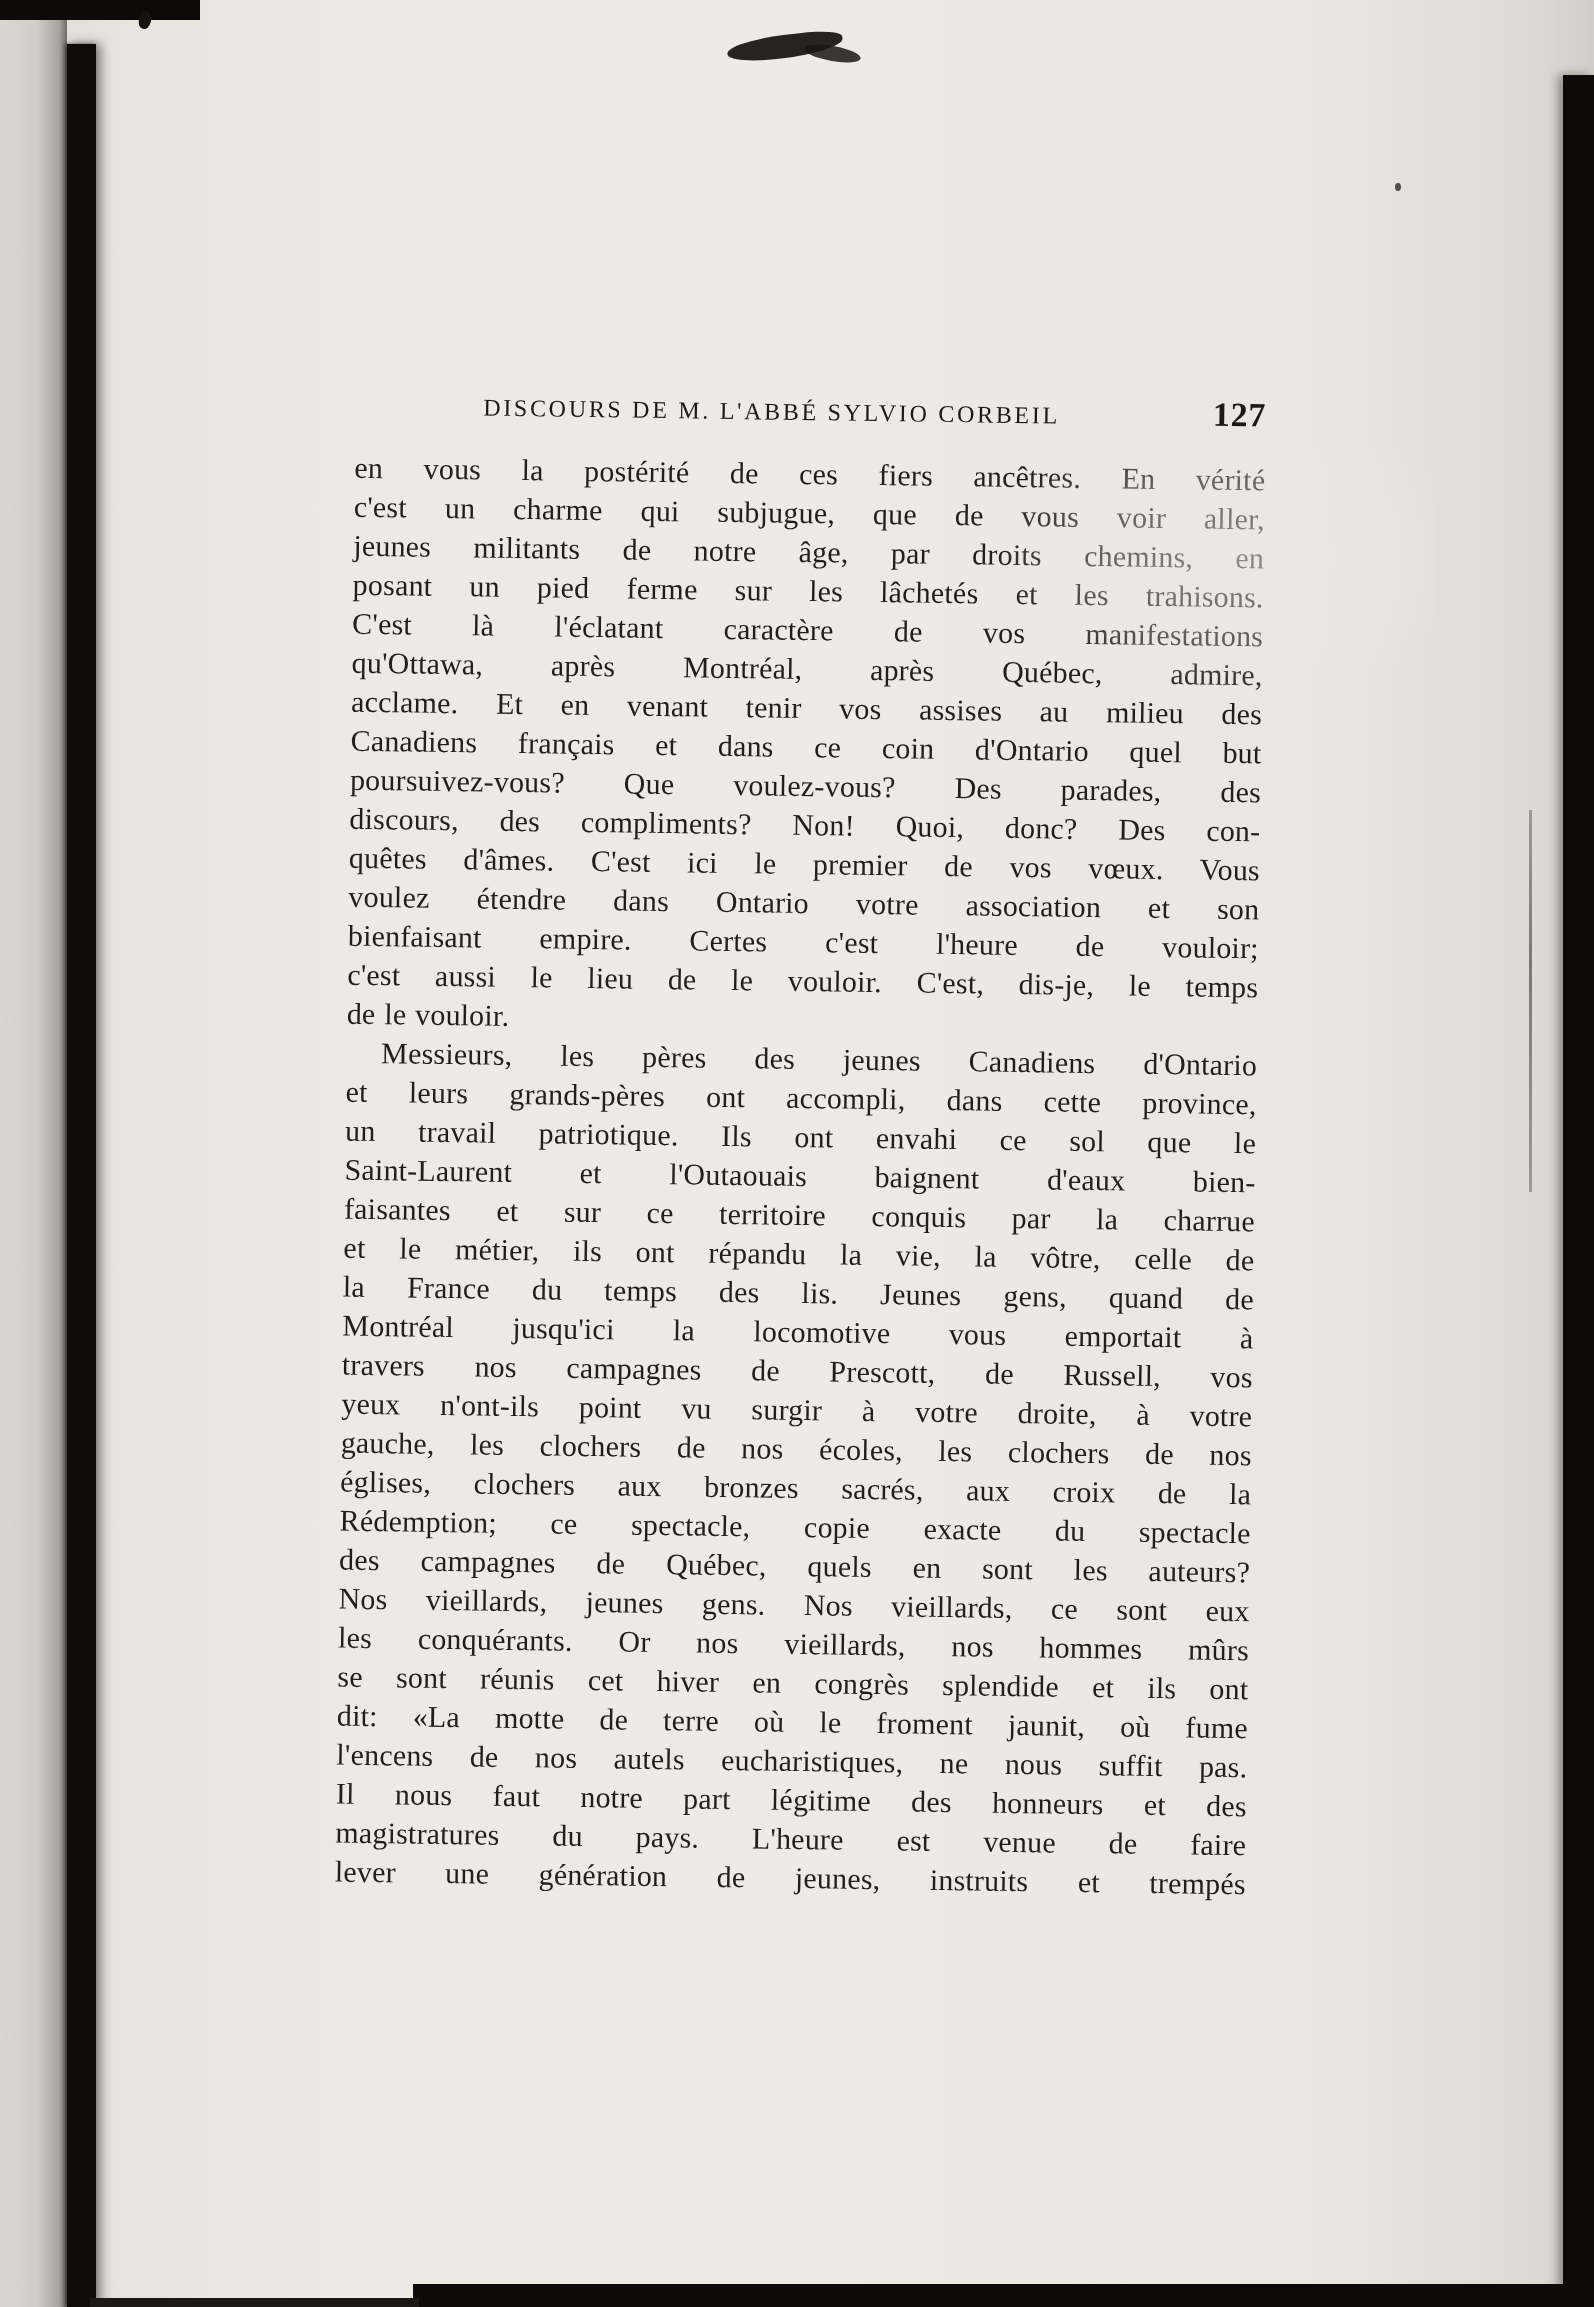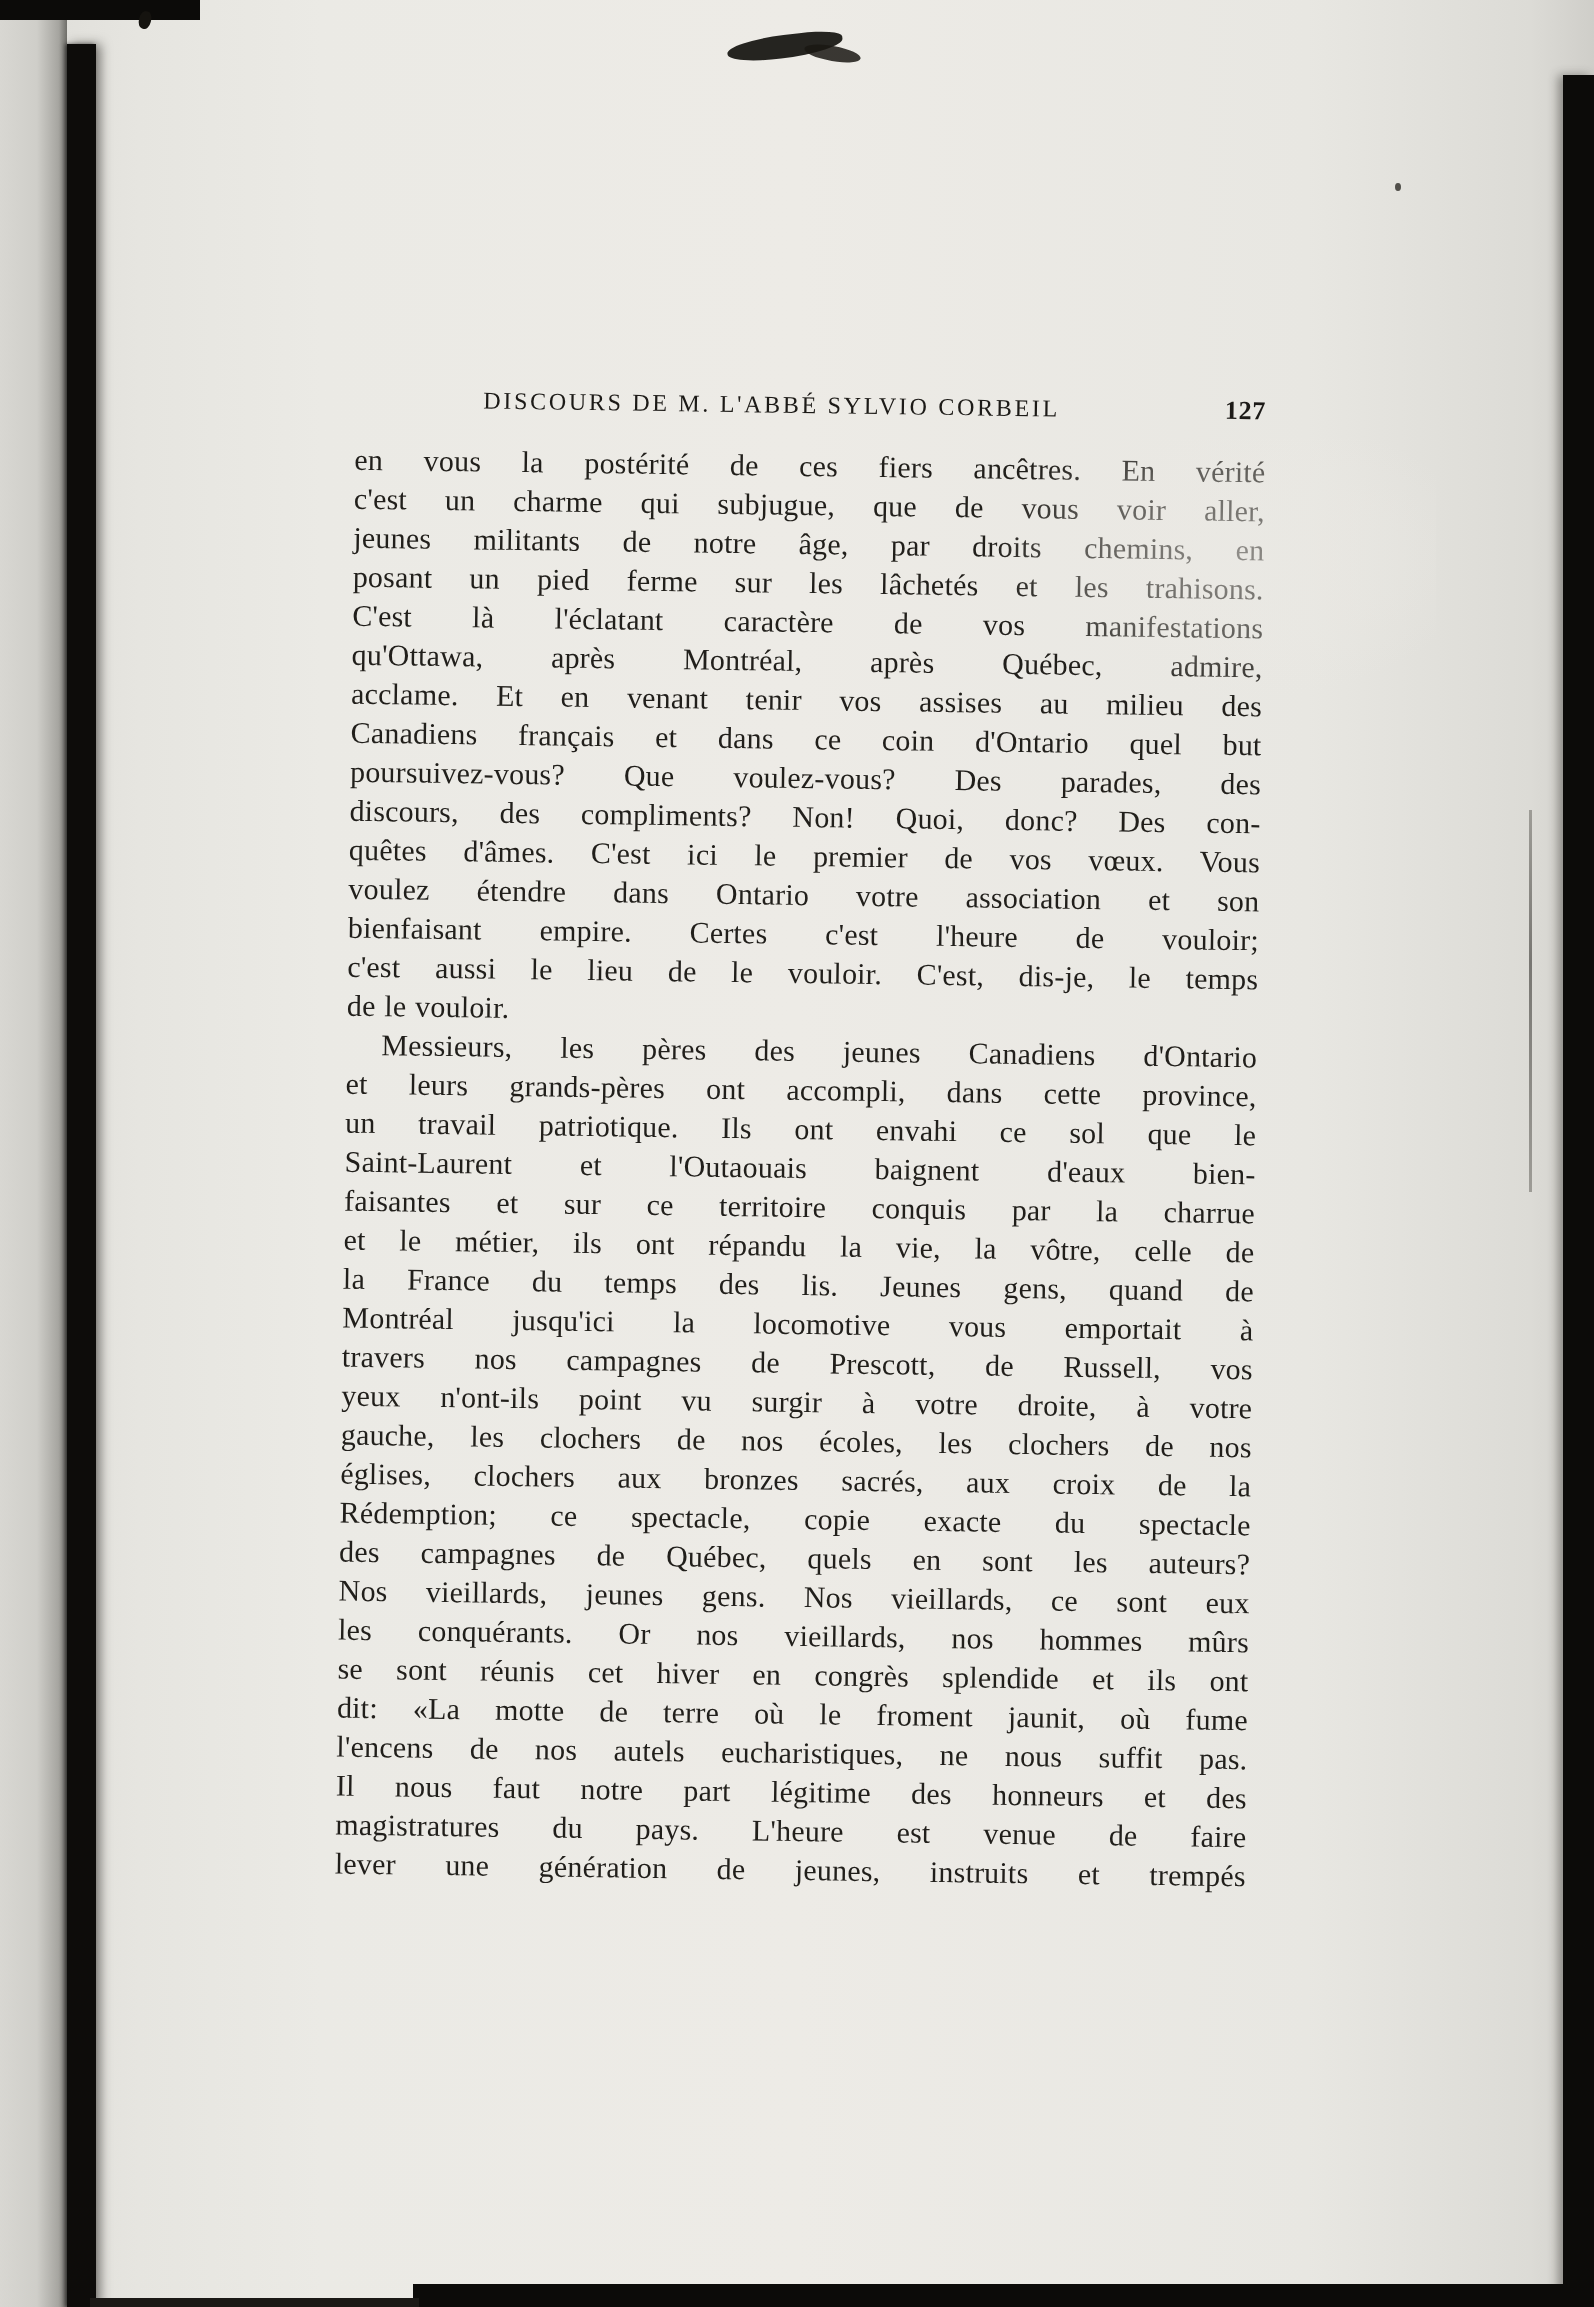--- a/index.html
+++ b/index.html
@@ -83,21 +83,21 @@
     color: #1c1a17;
   }
   .header-title {
     margin-left: 128px;
     font-size: 24px;
     letter-spacing: 2.7px;
     white-space: nowrap;
   }
   .page-number {
     margin-left: auto;
-    font-size: 26px;
+    font-size: 34px;
     font-weight: bold;
     letter-spacing: 0.8px;
   }
   .paragraph { margin: 0; }
   .line {
     font-size: 30px;
     line-height: 39px;
     text-align: justify;
     text-align-last: justify;
     letter-spacing: 0.2px;

